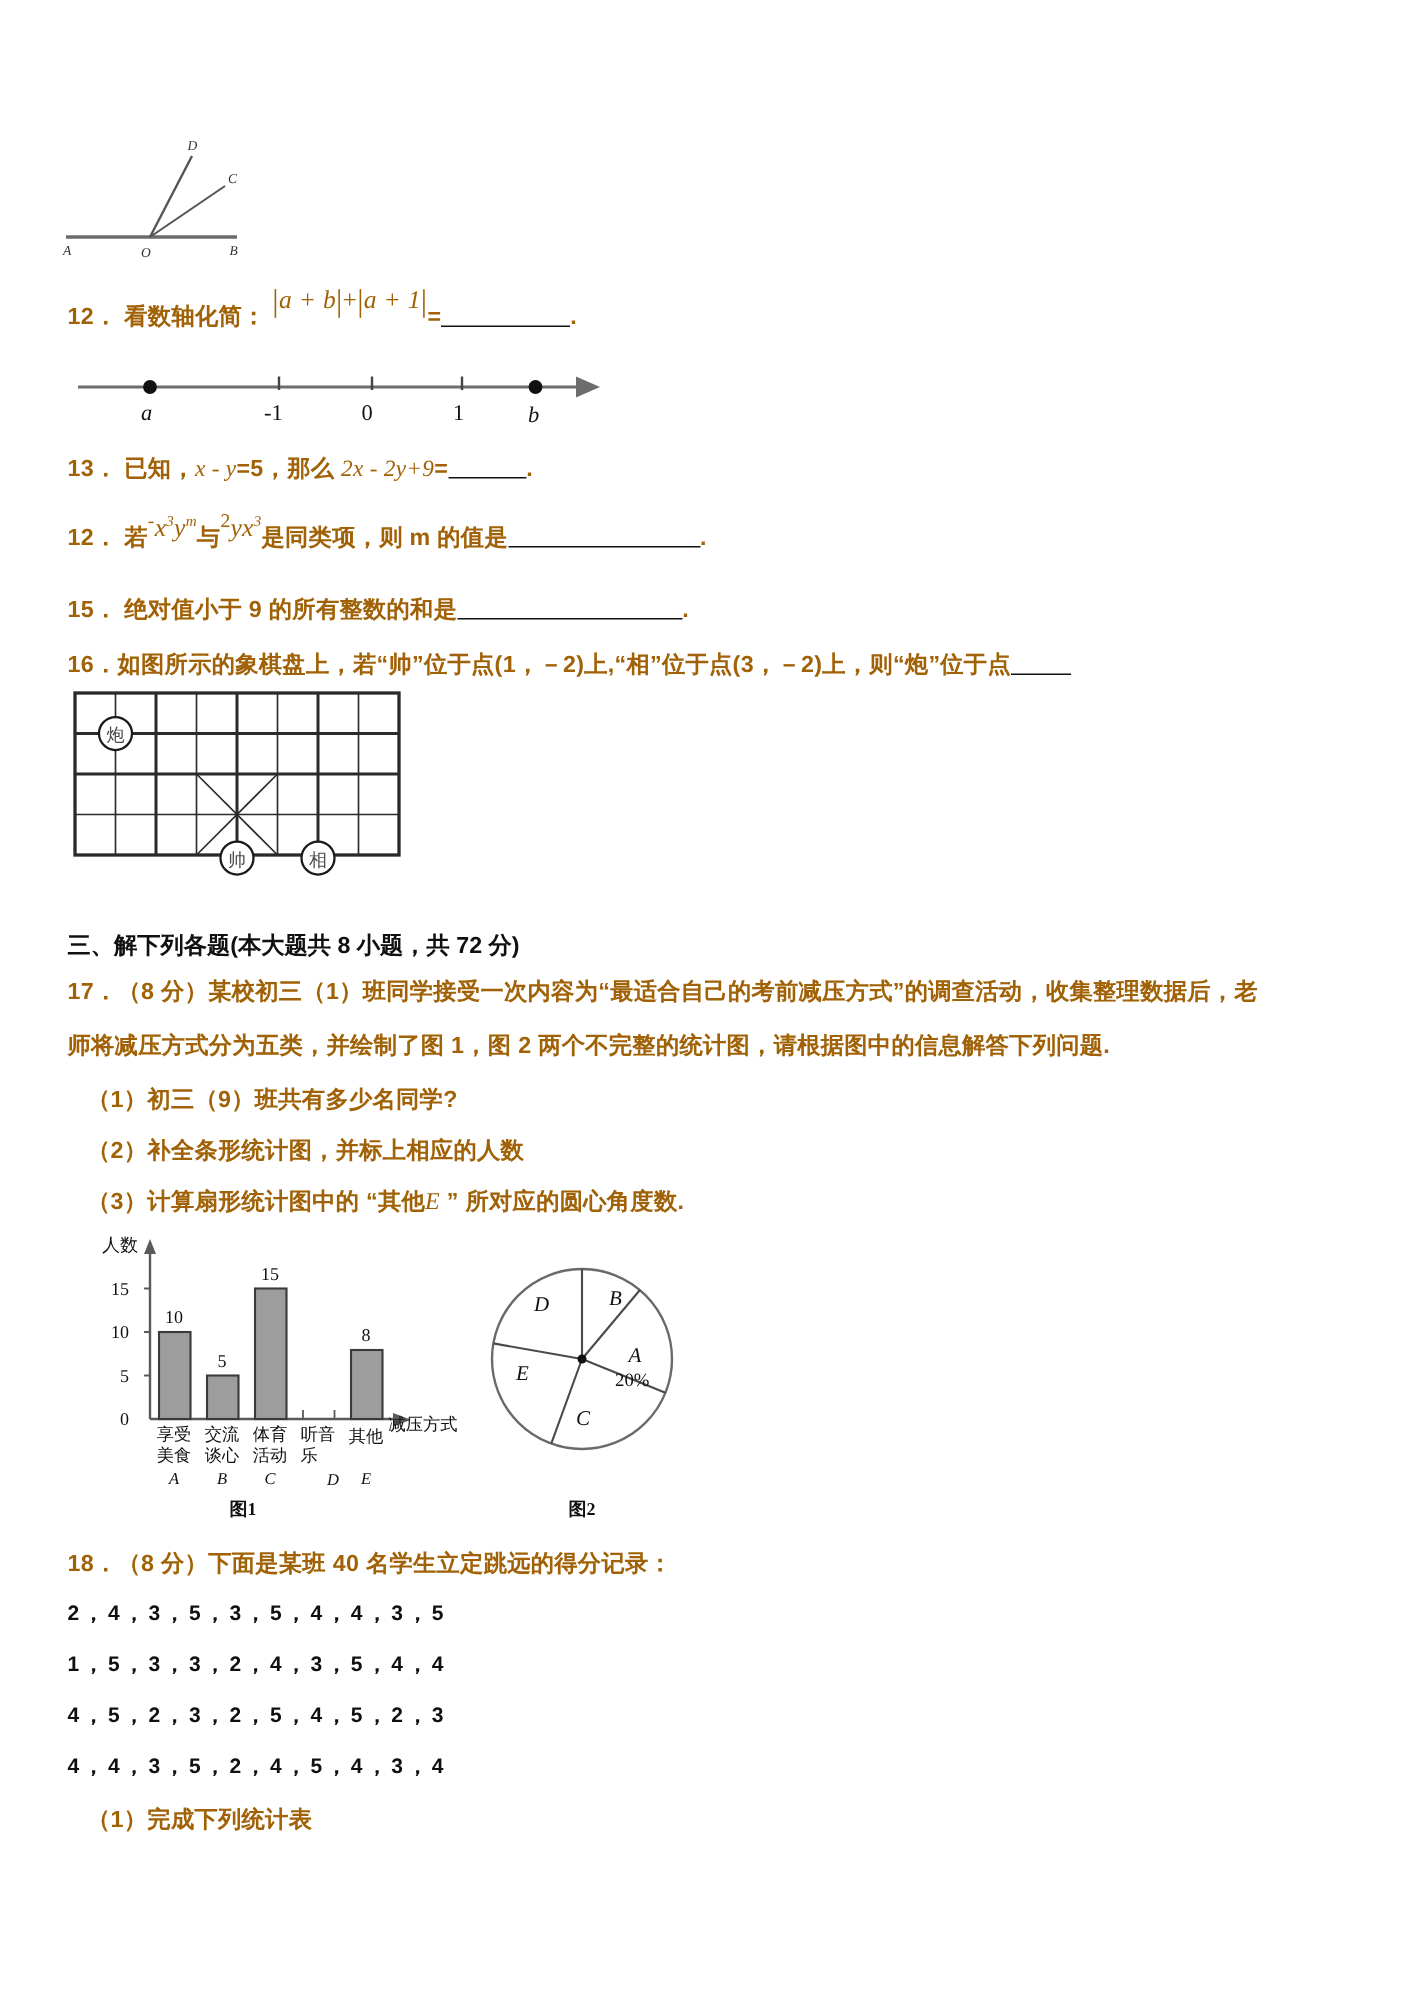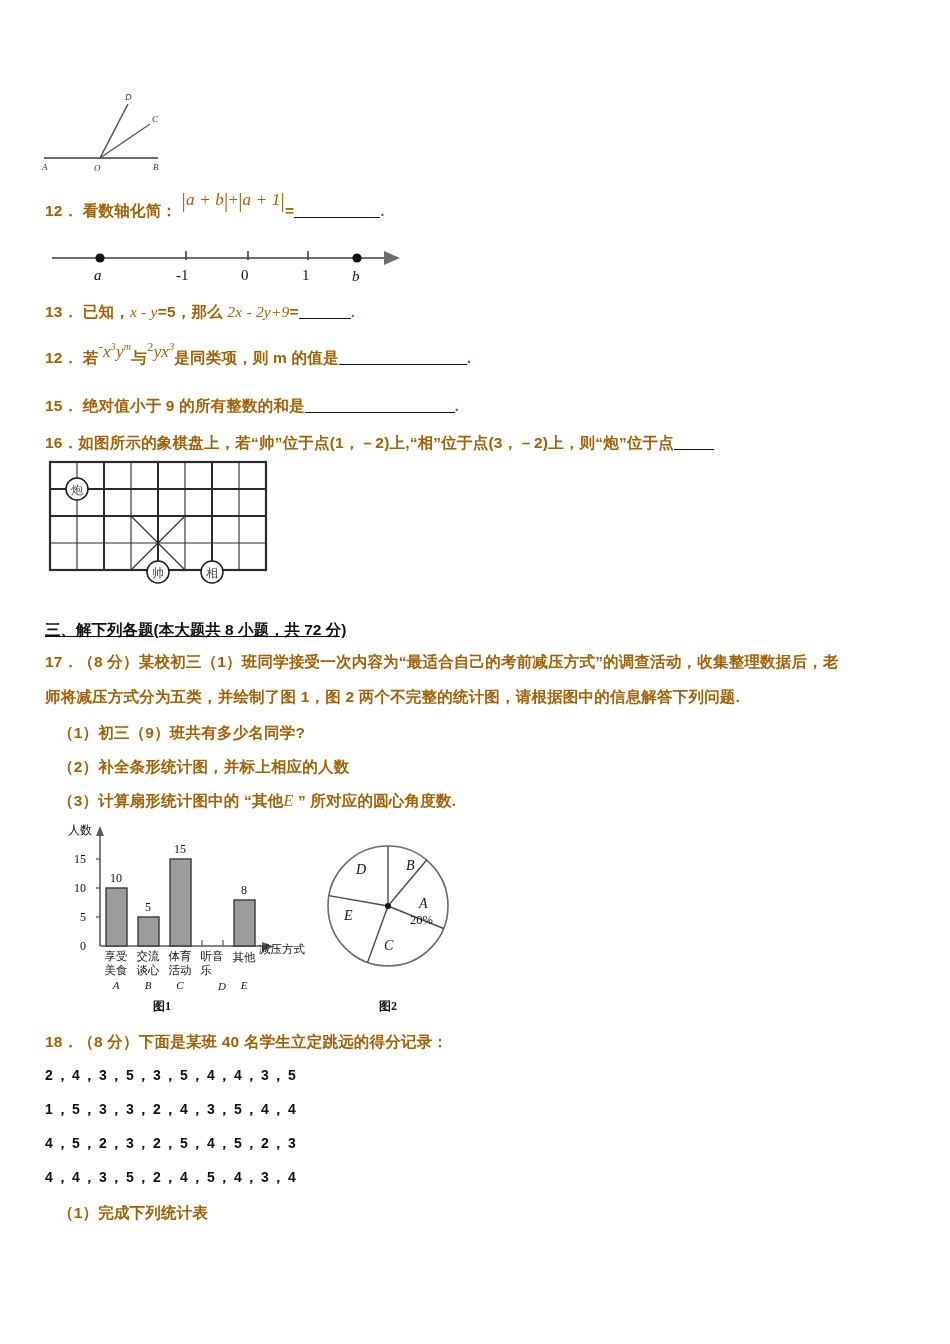--- a/index.html
+++ b/index.html
@@ -171,21 +171,21 @@
         <circle cx="110" cy="112" r="11" fill="#ffffff" stroke="#1a1a1a" stroke-width="1.5"></circle>
         <text x="110" y="117" font-size="12" text-anchor="middle" fill="#4a4a4a" font-family="'Liberation Sans',sans-serif">帅</text>
       </g>
       <g>
         <circle cx="164" cy="112" r="11" fill="#ffffff" stroke="#1a1a1a" stroke-width="1.5"></circle>
         <text x="164" y="117" font-size="12" text-anchor="middle" fill="#4a4a4a" font-family="'Liberation Sans',sans-serif">相</text>
       </g>
     </svg>
   </div>
 
-  <div class="abs sec-head" style="left:45px; top:620px;text-decoration:underline;">三、解下列各题(本大题共 8 小题，共 72 分)</div>
+  <div class="abs sec-head" style="left:45px; top:620px;">三、解下列各题(本大题共 8 小题，共 72 分)</div>
 
   <div class="abs q" style="left:45px; top:650px; width:880px; line-height:1.55;">
     <span>17．</span><span>（8 分）</span><span>某校初三（1）班同学接受一次内容为“最适合自己的考前减压方式”的调查活动，收集整理数据后，老</span>
   </div>
   <div class="abs q" style="left:45px; top:687px; width:880px;">师将减压方式分为五类，并绘制了图 1，图 2 两个不完整的统计图，请根据图中的信息解答下列问题.</div>
   <div class="abs q" style="left:58px; top:723px; width:700px;">（1）初三（9）班共有多少名同学?</div>
   <div class="abs q" style="left:58px; top:757px; width:700px;">（2）补全条形统计图，并标上相应的人数</div>
   <div class="abs q" style="left:58px; top:791px; width:700px;">
     <span>（3）计算扇形统计图中的 “其他</span><span class="mathit" style="font-size:16px;">E</span><span> ” 所对应的圆心角度数.</span>
   </div>

